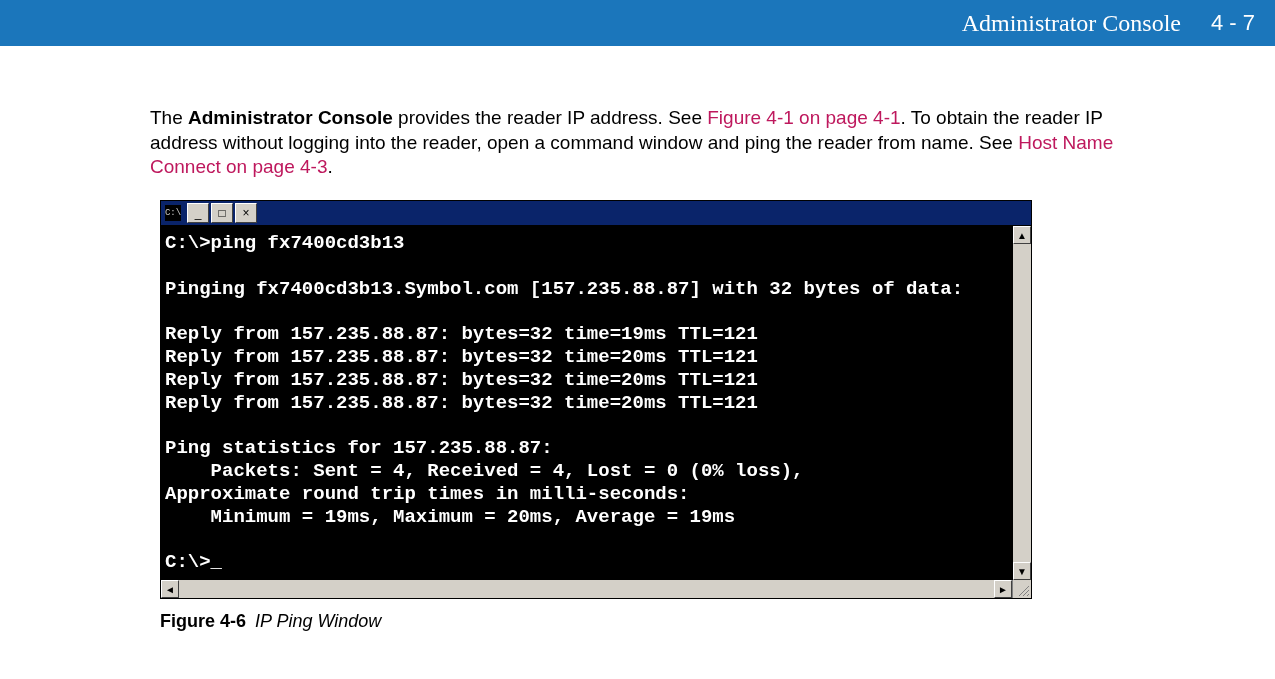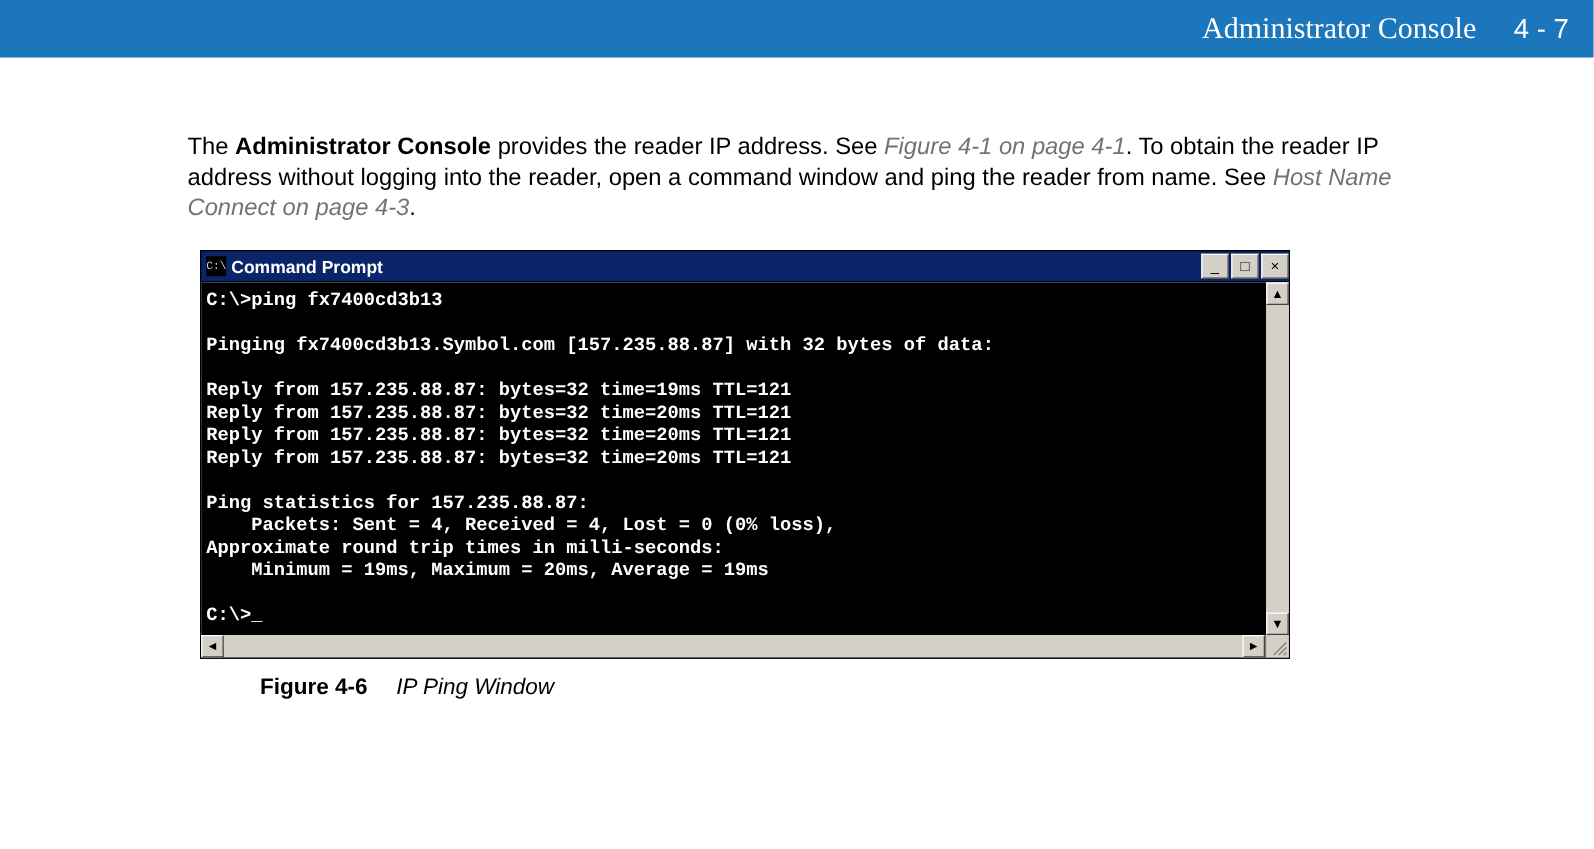--- a/index.html
+++ b/index.html
@@ -39,22 +39,21 @@
     font-family: Arial, Helvetica, sans-serif;
     letter-spacing: -0.5px;
   }
   p.body {
     font-size: 19px;
     line-height: 1.3;
     margin: 0 0 20px 30px;
   }
   .body strong { font-weight: bold; }
   a.xref {
-    color: #737373;
-    font-style: italic;
+    color: #be185d;
     text-decoration: none;
   }
   .cmd-window {
     margin-left: 40px;
     width: 870px;
     border: 1px solid #000;
     background: #000;
   }
   .cmd-title {
     background: #003399;
@@ -89,21 +88,21 @@
     margin-left: 2px;
     display:flex;align-items:center;justify-content:center;
     font-size:12px;
     font-family: Arial;
   }
   .cmd-body-wrap { display:flex; background:#fff;}
   .cmd-body {
     background: #000;
     color: #fff;
     font-family: 'Courier New', monospace;
-    font-size: 15px;
+    font-size: 19px;
     font-weight: bold;
     padding: 6px 4px 6px 4px;
     white-space: pre;
     line-height: 1.2;
     flex:1;
     overflow:hidden;
   }
   .vscroll {
     width: 18px;
     background: #d4d0c8;
@@ -128,41 +127,40 @@
   }
   .hscroll .corner {
     width:18px;height:18px;background:#d4d0c8;
     border-left:1px solid #808080;
     display:flex;align-items:flex-end;justify-content:flex-end;
   }
   .figcap {
     margin: 12px 0 0 40px;
     font-size: 18px;
   }
-  .figcap .num { font-weight: bold; margin-left: 48px; }
-  .figcap .cap { font-style: italic; margin-left: 18px; text-align: center; }
+  .figcap .num { font-weight: bold; }
+  .figcap .cap { font-style: italic; margin-left: 4px; text-align: center; }
 </style>
 </head>
 <body>
 
 <div class="header-bar">
   <span class="title">Administrator Console</span>
   <span class="pagenum">4 - 7</span>
 </div>
 
 <div class="content">
 
   <p class="body">
     <span>The </span><strong>Administrator Console</strong><span> provides the reader IP address. See </span><a class="xref" href="#">Figure 4-1 on page 4-1</a><span>. To obtain the reader IP address without logging into the reader, open a command window and ping the reader from name. See </span><a class="xref" href="#">Host Name Connect on page 4-3</a><span>.</span>
   </p>
 
   <div class="cmd-window">
     <div class="cmd-title">
       <span class="icon">C:\</span>
-      <span class="label">Command Prompt</span>
       <div class="winbtns">
         <div class="winbtn">_</div>
         <div class="winbtn">□</div>
         <div class="winbtn">×</div>
       </div>
     </div>
     <div class="cmd-body-wrap">
       <div class="cmd-body">C:\&gt;ping fx7400cd3b13
 
 Pinging fx7400cd3b13.Symbol.com [157.235.88.87] with 32 bytes of data:

